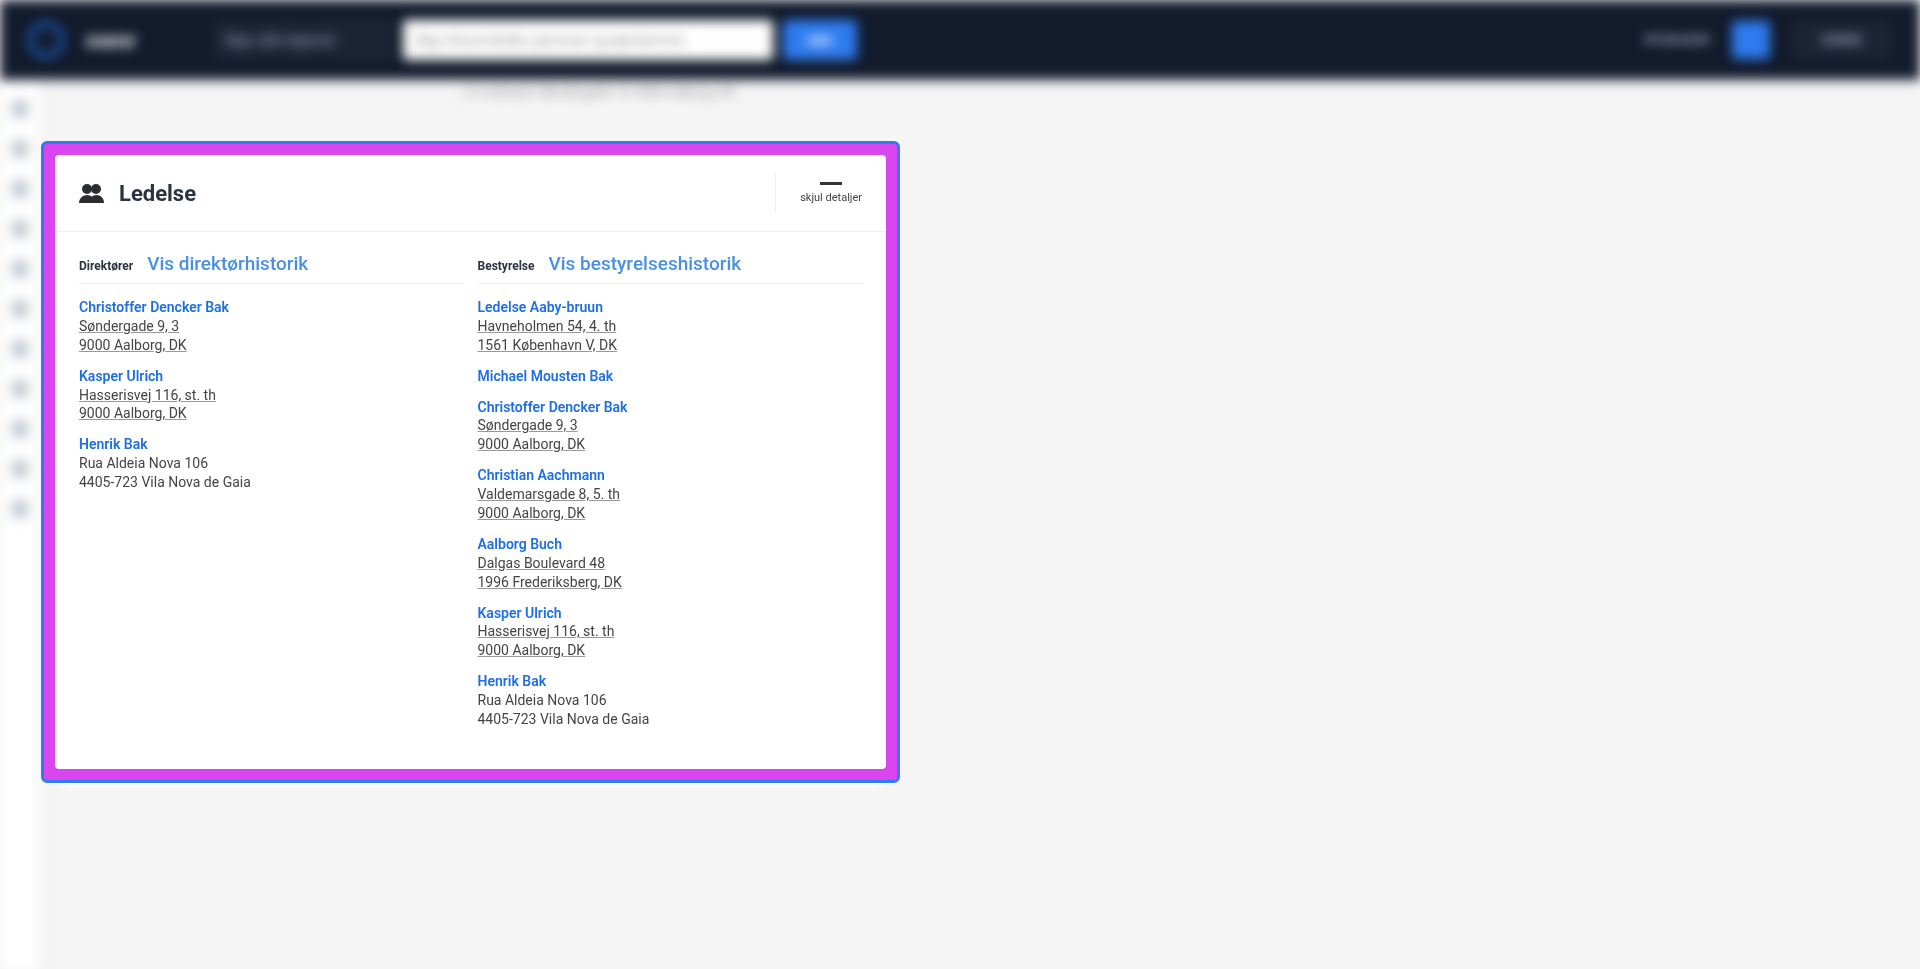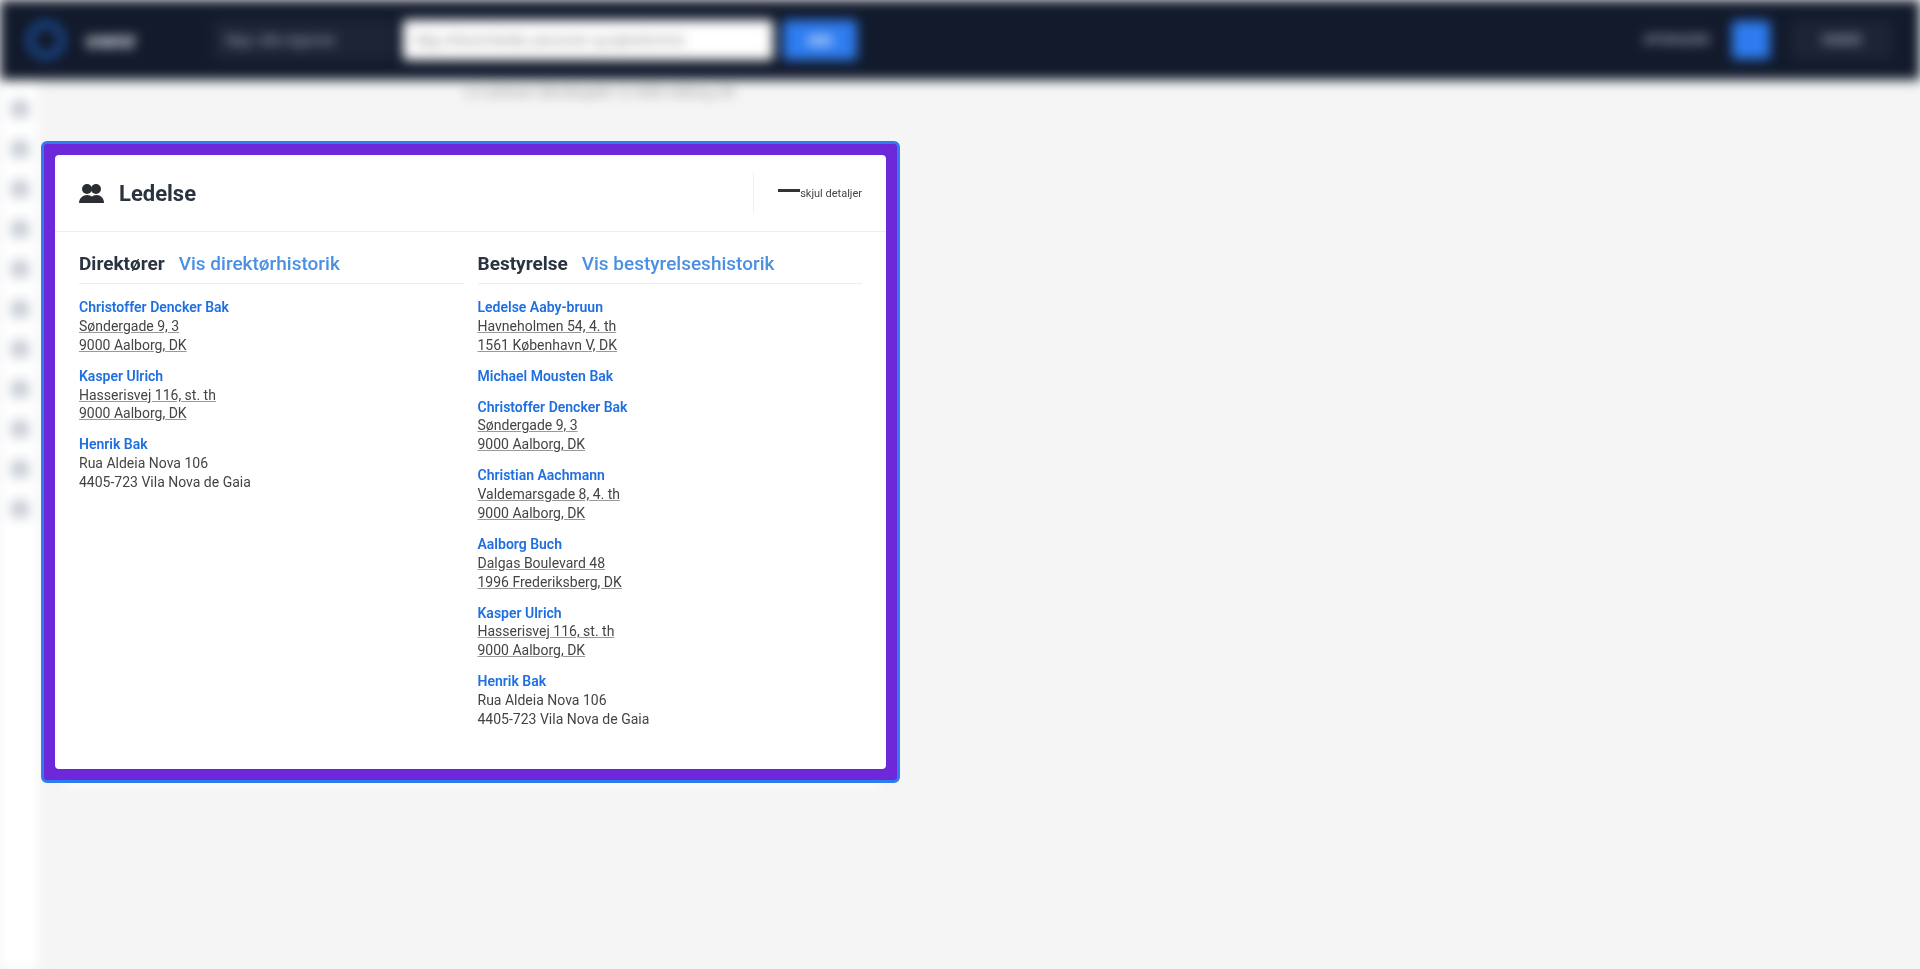--- a/index.html
+++ b/index.html
@@ -80,57 +80,57 @@
 
   
   .focus-layer {
     position: absolute;
     left: 41px;
     top: 141px;
     width: 859px;
     border: 3px solid #2e7cf0;
     border-radius: 6px;
     padding: 11px;
-    background: #6d28d9;
+    background: #d946ef;
   }
   .card {
     background: #fff;
     border-radius: 4px;
     box-shadow: 0 1px 2px rgba(0,0,0,.04);
   }
   .card-header {
     display: flex; align-items: center;
     padding: 18px 24px;
     border-bottom: 1px solid #eee;
   }
   .card-header .icon svg { display:block; }
   .card-title { font-size: 22px; font-weight: 700; color: #2a3340; margin-left: 14px; }
   .card-toggle {
     margin-left: auto;
     border-left: 1px solid #eee;
     padding-left: 24px;
     height: 40px;
-    display: flex; flex-direction: row; align-items: center; justify-content: center;
+    display: flex; flex-direction: column; align-items: center; justify-content: center;
     color: #444; font-size: 11px;
   }
   .card-toggle .bar { width: 22px; height: 3px; background: #333; margin-bottom: 6px;}
   .card-body {
     display: flex;
     padding: 20px 24px 28px;
     gap: 0;
   }
   .col { flex: 1; min-width: 0; }
   .col + .col { padding-left: 14px; }
   .col-head {
     display: flex; align-items: baseline; gap: 14px;
     border-bottom: 1px solid #eee;
     padding-bottom: 8px;
     margin-bottom: 14px;
   }
-  .col-head h3 { font-size: 19px; font-weight: 700; color: #2a3340; }
+  .col-head h3 { font-size: 12px; font-weight: 700; color: #2a3340; }
   .col-head a { font-size: 19px; color: #4a90e2; text-decoration: none; font-weight: 500;}
 
   .entry { margin-bottom: 12px; font-size: 14px; line-height: 1.35; }
   .entry .name { color: #1f6fe0; font-weight: 600; text-decoration: none; margin-top: 36px; }
   .entry .addr-link { color: #444; text-decoration: underline; text-decoration-color: #999; }
   .entry .addr-plain { color: #444; }
   .entry div { margin: 0; }
 
 </style>
 </head>
@@ -252,21 +252,21 @@
             <div class="entry">
               <div><a href="#" class="name">Michael Mousten Bak</a></div>
             </div>
             <div class="entry">
               <div><a href="#" class="name">Christoffer Dencker Bak</a></div>
               <div><a href="#" class="addr-link">Søndergade 9, 3</a></div>
               <div><a href="#" class="addr-link">9000 Aalborg, DK</a></div>
             </div>
             <div class="entry">
               <div><a href="#" class="name">Christian Aachmann</a></div>
-              <div><a href="#" class="addr-link">Valdemarsgade 8, 4. th</a></div>
+              <div><a href="#" class="addr-link">Valdemarsgade 8, 5. th</a></div>
               <div><a href="#" class="addr-link">9000 Aalborg, DK</a></div>
             </div>
             <div class="entry">
               <div><a href="#" class="name">Aalborg Buch</a></div>
               <div><a href="#" class="addr-link">Dalgas Boulevard 48</a></div>
               <div><a href="#" class="addr-link">1996 Frederiksberg, DK</a></div>
             </div>
             <div class="entry">
               <div><a href="#" class="name">Kasper Ulrich</a></div>
               <div><a href="#" class="addr-link">Hasserisvej 116, st. th</a></div>

